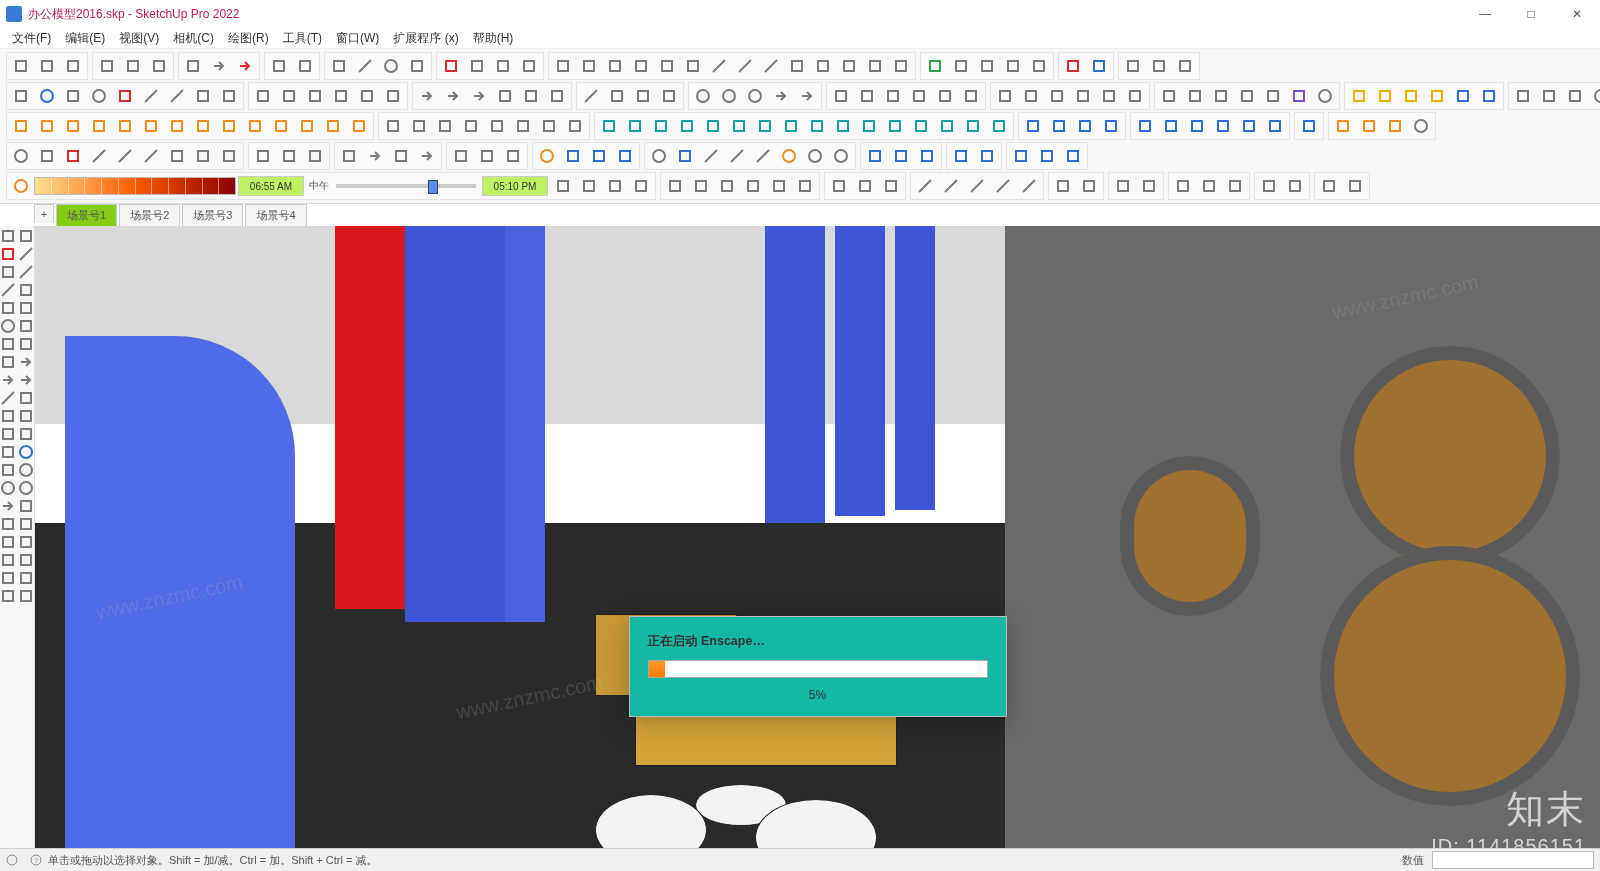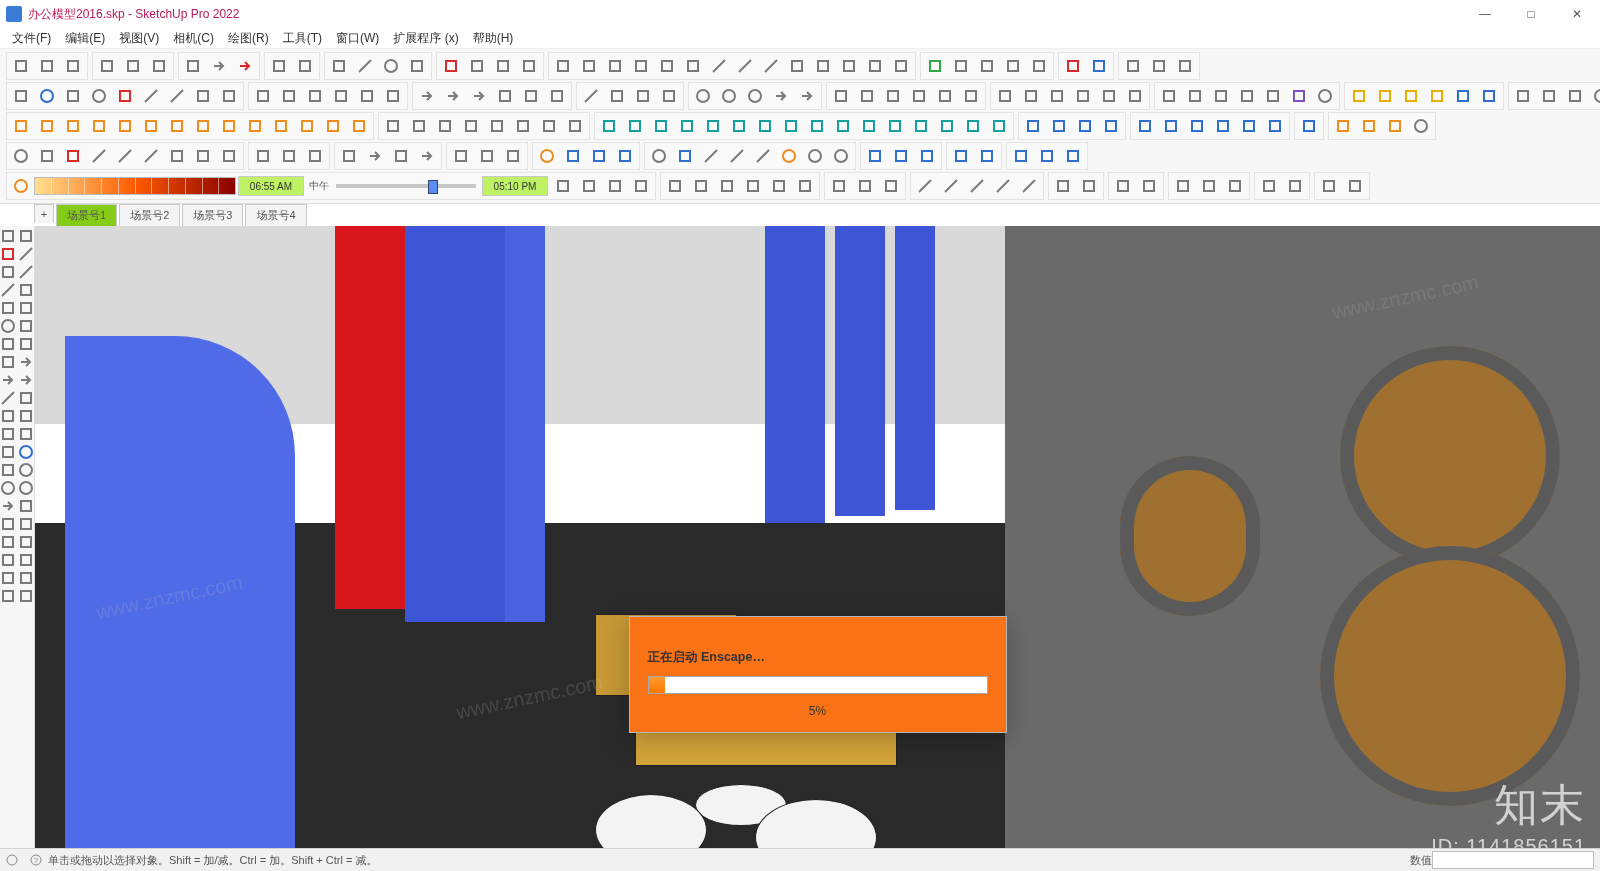--- a/index.html
+++ b/index.html
@@ -33,27 +33,27 @@
   .wall-right{position:absolute;right:0;top:0;bottom:0;width:38%;background:#6a6a6a}
   .porthole{position:absolute;border-radius:50%;background:#a07030;box-shadow:inset 0 0 0 14px #5a5a5a}
   .red-col{position:absolute;top:0;bottom:42%;width:70px;background:#d9161c}
   .sofa{position:absolute;background:#d3a43a;border:1px solid #222}
   .table{position:absolute;border-radius:50%;background:#f3f3f3;border:1px solid #222}
   .stool{position:absolute;border-radius:50%;background:#f3f3f3;border:1px solid #222}
   .blue-wall{position:absolute;left:30px;top:110px;width:230px;height:520px;background:#4f6be7;border-radius:0 120px 0 0}
   .status{position:absolute;left:0;right:0;bottom:0;height:22px;background:#f1f1f1;border-top:1px solid #d2d2d2;display:flex;align-items:center;font-size:11px;color:#555}
   .status .ico{width:16px;height:16px;margin:0 4px;display:flex;align-items:center;justify-content:center}
   .status .spacer{flex:1}
-  .dialog{position:absolute;left:50%;top:390px;transform:translateX(-50%);width:340px;background:#f97316;border:1px solid #b8b8b8;box-shadow:0 6px 24px rgba(0,0,0,.25);padding:32px 18px 14px}
+  .dialog{position:absolute;left:50%;top:390px;transform:translateX(-50%);width:340px;background:#14b8a6;border:1px solid #b8b8b8;box-shadow:0 6px 24px rgba(0,0,0,.25);padding:16px 18px 14px}
   .dialog .dtitle{font-weight:600;margin-bottom:10px;font-size:12.5px}
   .dialog .pbar{height:16px;border:1px solid #a9a9a9;background:#fff;position:relative}
   .dialog .pbar .fill{position:absolute;left:0;top:0;bottom:0;width:5%;background:linear-gradient(#ff9a2e,#ff7a00)}
   .dialog .pct{text-align:center;margin-top:10px;font-size:12px}
   .watermark{position:absolute;right:14px;bottom:28px;color:#fff;opacity:.7;text-align:right;font-family:"Microsoft YaHei",sans-serif}
-  .watermark .brand{font-size:44px;font-weight:500;letter-spacing:2px}
+  .watermark .brand{font-size:38px;font-weight:500;letter-spacing:2px}
   .watermark .id{font-size:20px;letter-spacing:1px}
   .diag-wm{position:absolute;color:rgba(200,200,200,.18);font-size:20px;transform:rotate(-12deg);pointer-events:none}
   .scenes-wrap{position:relative;height:22px}
   .scenes-inner{position:absolute;left:56px;top:0;display:flex}
 </style>
 </head>
 <body>
 
 <div class="wrap-all">
 
@@ -1594,17 +1594,17 @@
         </svg>
       </div>
     <div class="ico">
         <svg width="12" height="12">
           <circle cx="6" cy="6" r="5" fill="none" stroke="#888"></circle>
           <text x="6" y="9" font-size="8" text-anchor="middle" fill="#888">?</text>
         </svg>
       </div>
     <div>单击或拖动以选择对象。Shift = 加/减。Ctrl = 加。Shift + Ctrl = 减。</div>
     <div class="spacer"></div>
-    <div style="">数值</div>
+    <div style="margin-right:8px">数值</div>
     <div style="width:160px;height:16px;border:1px solid #bdbdbd;background:#fff;margin-right:6px"></div>
   </div>
 
 </div>
 
 </body></html>

